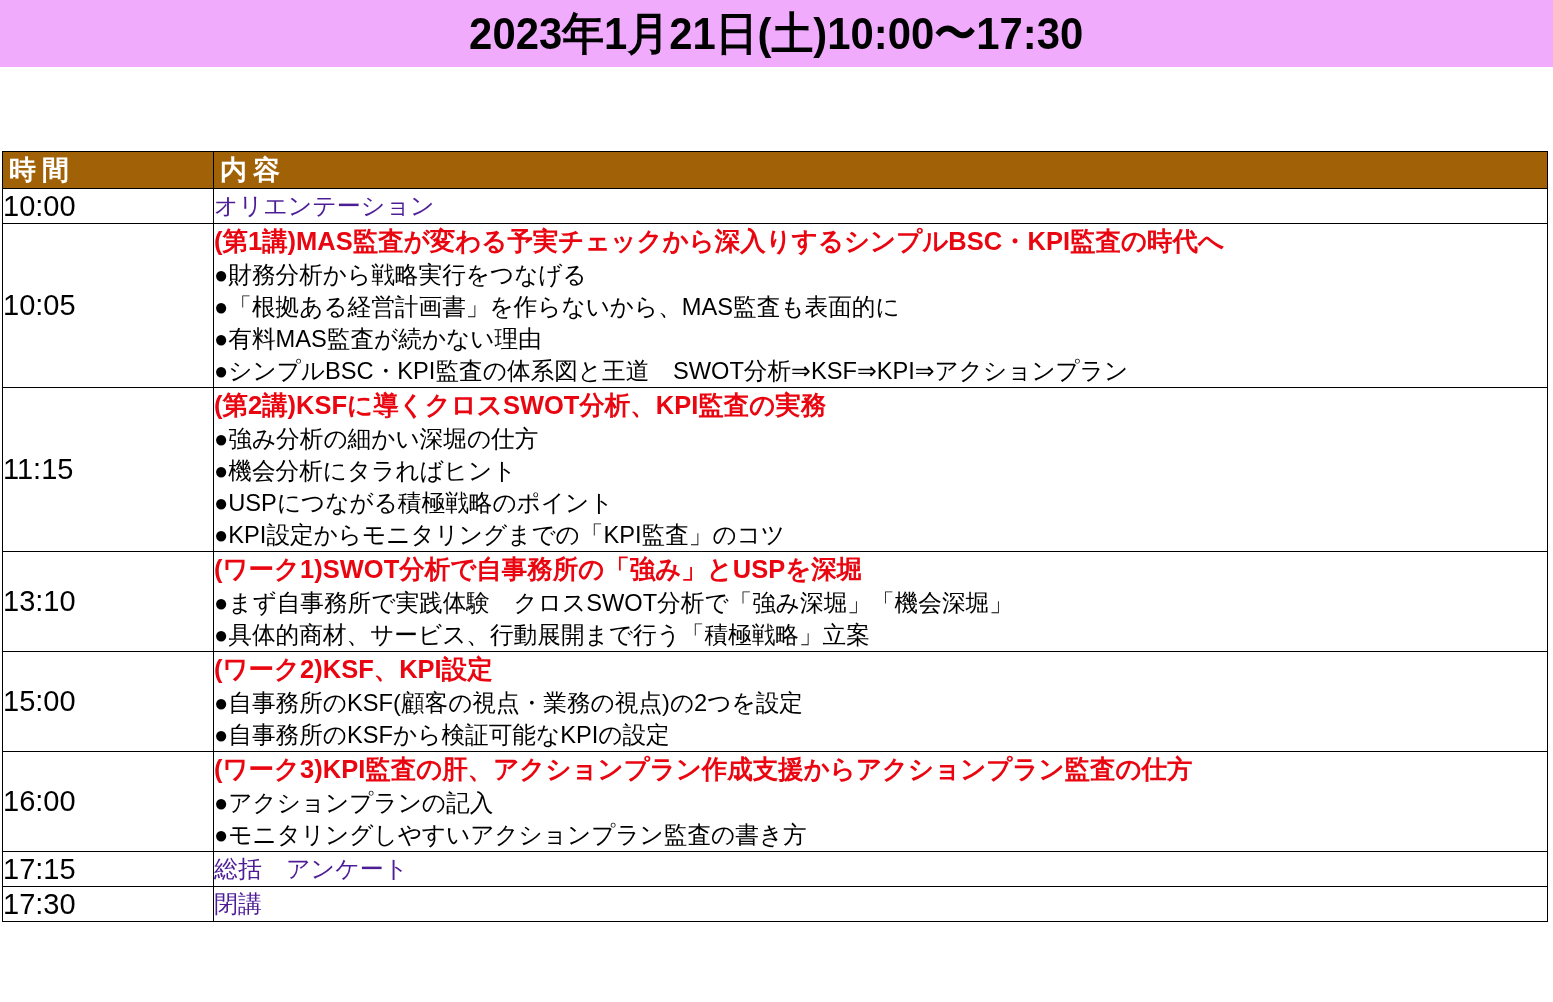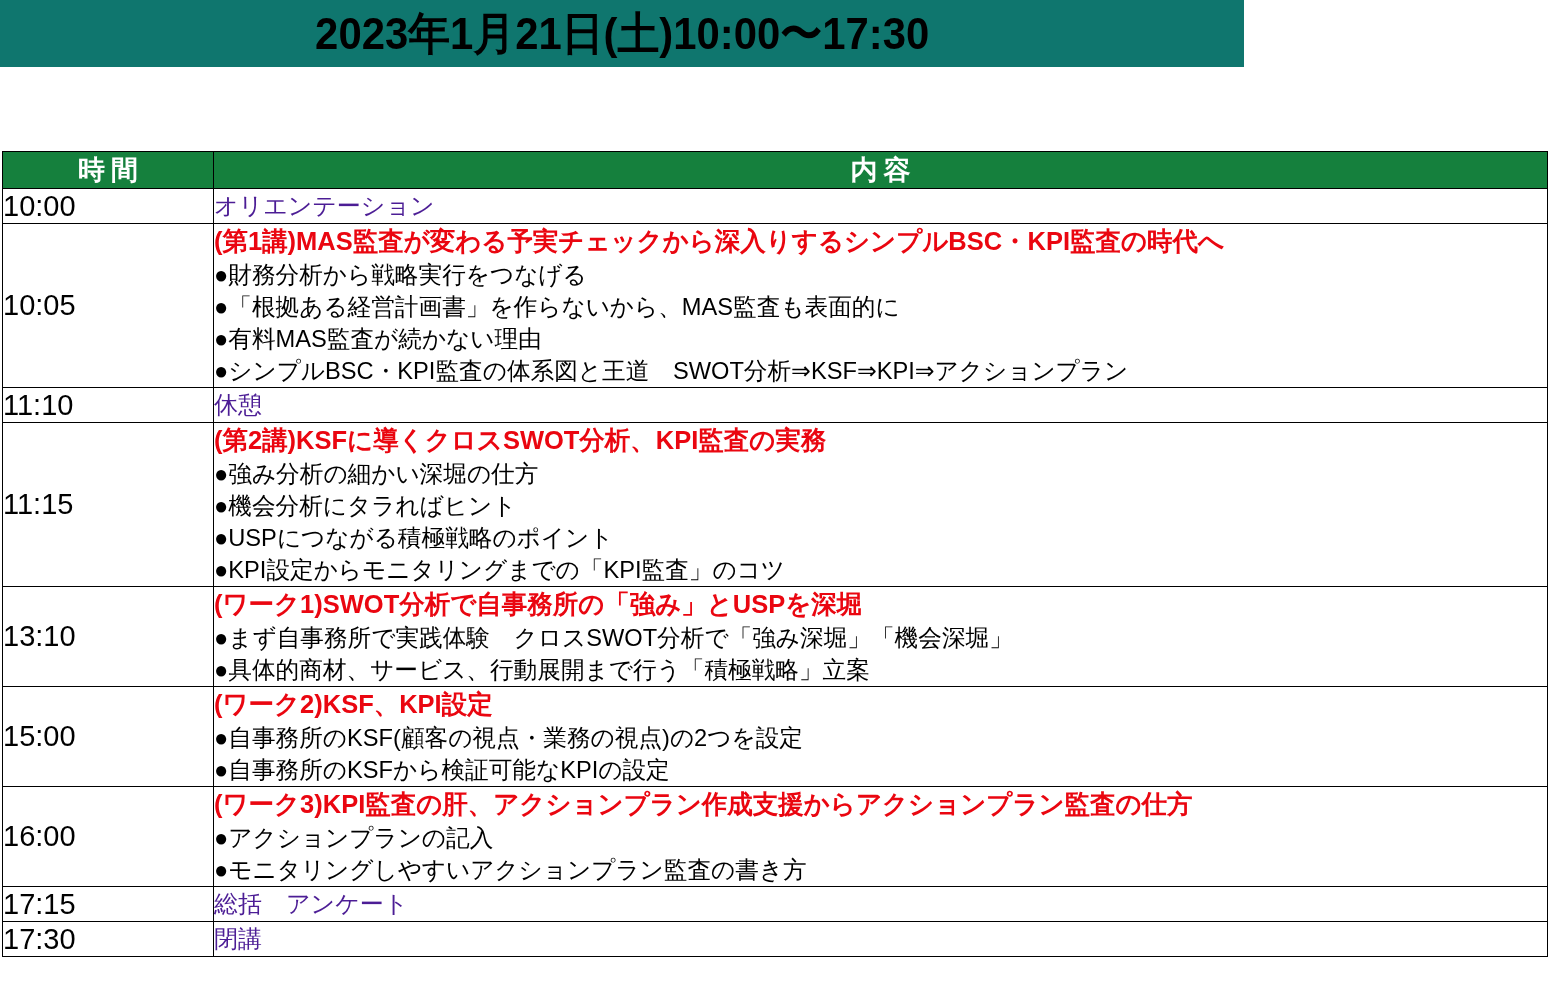--- a/index.html
+++ b/index.html
@@ -21,23 +21,23 @@
     width: 1553px;
     height: 1002px;
     box-sizing: border-box;
   }
 
   
   .title-band {
     position: absolute;
     left: 0;
     top: 0;
-    width: 1244px;
+    width: 1553px;
     height: 67px;
-    background: #0f766e;
+    background: #f0abfc;
     display: flex;
     align-items: center;
     justify-content: center;
   }
   .title-text {
     font-size: 45px;
     font-weight: bold;
     color: #000000;
     letter-spacing: 0px;
     line-height: 1;
@@ -82,27 +82,27 @@
 
   table.sched th,
   table.sched td {
     border: 1px solid #000000;
     vertical-align: middle;
     padding: 0;
   }
 
   
   thead th {
-    background: #15803d;
+    background: #a16207;
     color: #ffffff;
     font-size: 27px;
     font-weight: bold;
     height: 36px;
     line-height: 36px;
-    text-align: center;
+    text-align: left;
     letter-spacing: 6px;
     text-indent: 6px;
   }
 
   
   td.time {
     font-size: 29px;
     color: #000000;
     text-align: left;
     padding-left: 6px;
@@ -179,26 +179,20 @@
           <tr>
             <td class="time">10:05</td>
             <td class="body">
               <div class="c-head">(第1講)MAS監査が変わる予実チェックから深入りするシンプルBSC・KPI監査の時代へ</div>
               <div class="c-bullet">●財務分析から戦略実行をつなげる</div>
               <div class="c-bullet">●「根拠ある経営計画書」を作らないから、MAS監査も表面的に</div>
               <div class="c-bullet">●有料MAS監査が続かない理由</div>
               <div class="c-bullet">●シンプルBSC・KPI監査の体系図と王道　SWOT分析⇒KSF⇒KPI⇒アクションプラン</div>
             </td>
           </tr>
-          <tr class="simple">
-            <td class="time">11:10</td>
-            <td class="body">
-              <div class="c-plain">休憩</div>
-            </td>
-          </tr>
           <tr>
             <td class="time">11:15</td>
             <td class="body">
               <div class="c-head">(第2講)KSFに導くクロスSWOT分析、KPI監査の実務</div>
               <div class="c-bullet">●強み分析の細かい深堀の仕方</div>
               <div class="c-bullet">●機会分析にタラればヒント</div>
               <div class="c-bullet">●USPにつながる積極戦略のポイント</div>
               <div class="c-bullet">●KPI設定からモニタリングまでの「KPI監査」のコツ</div>
             </td>
           </tr>

